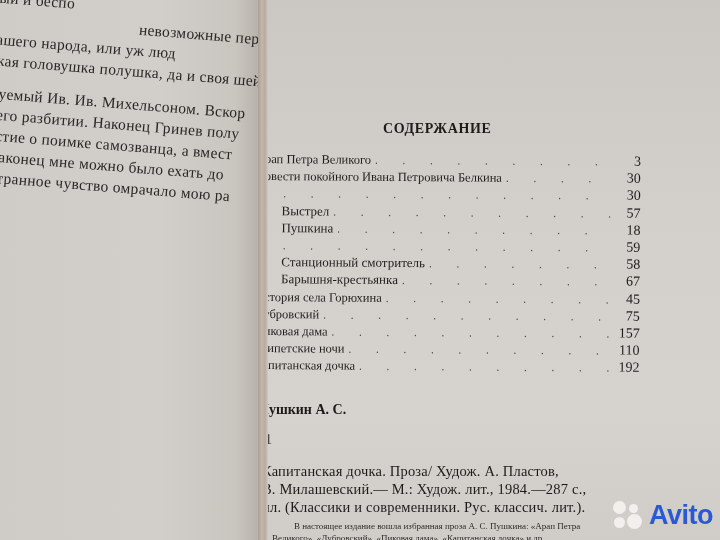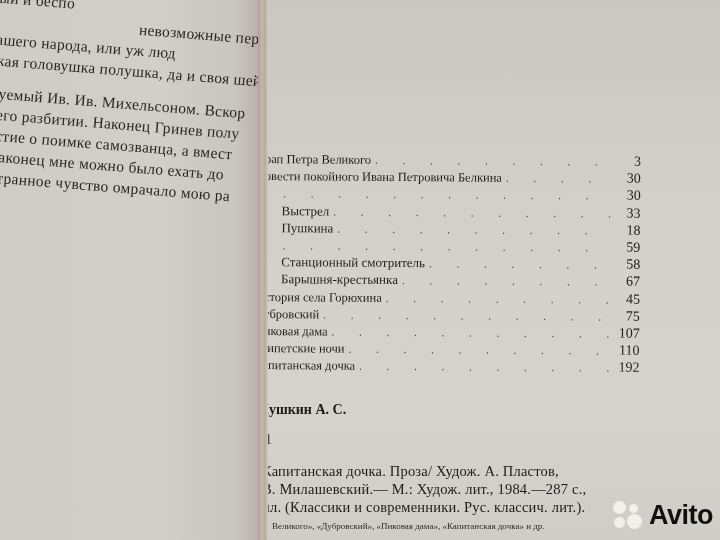--- a/index.html
+++ b/index.html
@@ -75,21 +75,21 @@
   .annotation .line { display: block; white-space: nowrap; }
   .annotation .line.first { padding-left: 22px; }
   .watermark {
     position: absolute; left: 613px; top: 500px; display: flex; align-items: center;
     gap: 6px; opacity: 0.92;
   }
   .wm-dots { position: relative; width: 30px; height: 30px; }
   .wm-dots span { position: absolute; border-radius: 50%; background: #f4f3f1; }
   .wm-text {
     font-family: "Liberation Sans", sans-serif; font-size: 27px; font-weight: bold;
-    color: #000000; letter-spacing: -0.5px;
+    color: #1d4ed8; letter-spacing: -0.5px;
   }
 </style>
 </head>
 <body>
 
 <div class="left-page">
   <div class="left-text">
     <span class="line">                                  ный и беспо</span>
     <span class="line" style="padding-left:150px">невозможные переве</span>
     <span class="line">                         нашего  народа,  или  уж  люд</span>
@@ -101,40 +101,41 @@
     <span class="line">. Наконец мне можно было ехать до</span>
     <span class="line">о странное чувство омрачало мою ра</span>
   </div>
 </div>
 
 <div class="gutter"></div>
 
 <div class="right-page">
   <div class="ghost"></div>
 
+  <div class="toc-title">СОДЕРЖАНИЕ</div>
 
   <div class="toc" id="toc">
       <div class="toc-row">
         <span class="title">Арап Петра Великого</span>
         <span class="dots">. . . . . . . . . . . . . . . . . . . . . . . . . . . . . .</span>
         <span class="page">3</span>
       </div>
       <div class="toc-row">
         <span class="title">Повести покойного Ивана Петровича Белкина</span>
         <span class="dots">. . . . . . . . . . . . . . . . . . . . . . . . . . . . . .</span>
         <span class="page">30</span>
       </div>
       <div class="toc-row sub">
         <span class="dots">. . . . . . . . . . . . . . . . . . . . . . . . . . . . . .</span>
         <span class="page">30</span>
       </div>
       <div class="toc-row sub">
         <span class="title">Выстрел</span>
         <span class="dots">. . . . . . . . . . . . . . . . . . . . . . . . . . . . . .</span>
-        <span class="page">33</span>
+        <span class="page">57</span>
       </div>
       <div class="toc-row sub">
         <span class="title">Пушкина</span>
         <span class="dots">. . . . . . . . . . . . . . . . . . . . . . . . . . . . . .</span>
         <span class="page">18</span>
       </div>
       <div class="toc-row sub">
         <span class="dots">. . . . . . . . . . . . . . . . . . . . . . . . . . . . . .</span>
         <span class="page">59</span>
       </div>
@@ -154,21 +155,21 @@
         <span class="page">45</span>
       </div>
       <div class="toc-row">
         <span class="title">Дубровский</span>
         <span class="dots">. . . . . . . . . . . . . . . . . . . . . . . . . . . . . .</span>
         <span class="page">75</span>
       </div>
       <div class="toc-row">
         <span class="title">Пиковая дама</span>
         <span class="dots">. . . . . . . . . . . . . . . . . . . . . . . . . . . . . .</span>
-        <span class="page">107</span>
+        <span class="page">157</span>
       </div>
       <div class="toc-row">
         <span class="title">Египетские ночи</span>
         <span class="dots">. . . . . . . . . . . . . . . . . . . . . . . . . . . . . .</span>
         <span class="page">110</span>
       </div>
       <div class="toc-row">
         <span class="title">Капитанская дочка</span>
         <span class="dots">. . . . . . . . . . . . . . . . . . . . . . . . . . . . . .</span>
         <span class="page">192</span>
@@ -178,20 +179,21 @@
   <div class="author">Пушкин А. С.</div>
   <div class="call-num">91</div>
 
   <div class="biblio">
     <span class="line">Капитанская дочка. Проза/ Худож. А. Пластов,</span>
     <span class="line">В. Милашевский.— М.: Худож. лит., 1984.—287 с.,</span>
     <span class="line">ил. (Классики и современники. Рус. классич. лит.).</span>
   </div>
 
   <div class="annotation">
+    <span class="line first">В настоящее издание вошла избранная проза А. С. Пушкина: «Арап Петра</span>
     <span class="line">Великого», «Дубровский», «Пиковая дама», «Капитанская дочка» и др.</span>
   </div>
 </div>
 
 <div class="watermark">
   <div class="wm-dots">
     <span style="left:0;top:0;width:13px;height:13px;"></span>
     <span style="left:16px;top:3px;width:9px;height:9px;"></span>
     <span style="left:1px;top:16px;width:11px;height:11px;"></span>
     <span style="left:14px;top:13px;width:15px;height:15px;"></span>

